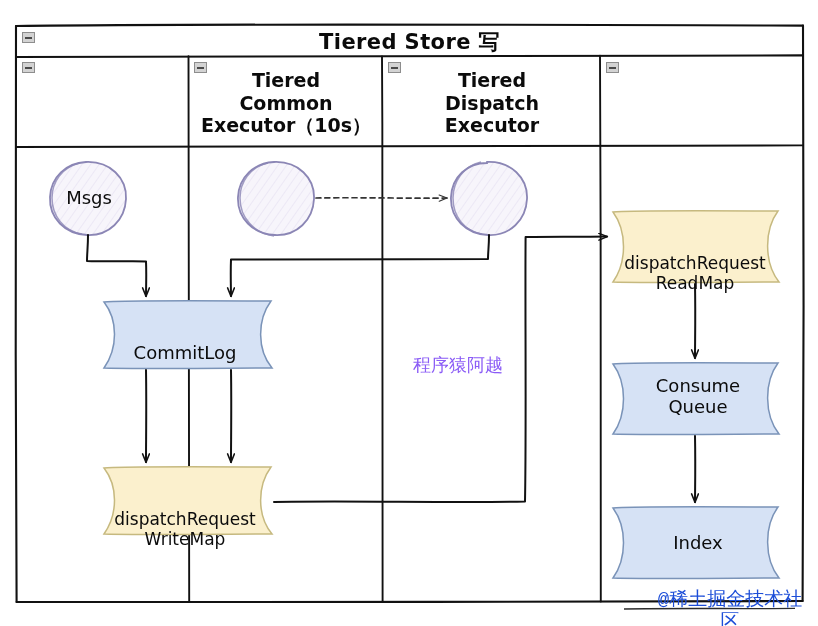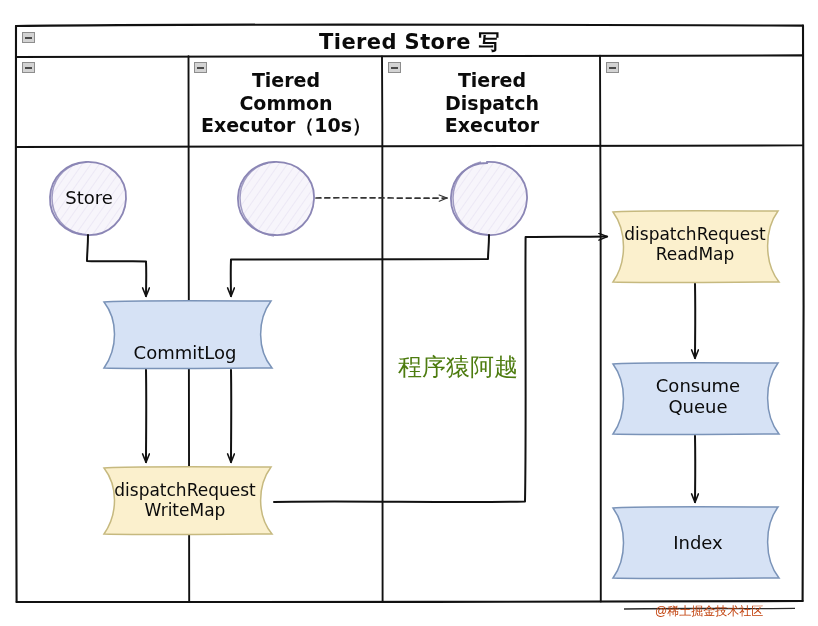--- a/index.html
+++ b/index.html
@@ -6,23 +6,23 @@
   body{width:818px;height:626px;overflow:hidden;
        font-family:"DejaVu Sans","Liberation Sans",sans-serif;}
   #stage{position:relative;width:818px;height:562px;}
   svg.layer{position:absolute;left:0;top:0;width:818px;height:626px;}
   .lbl{position:absolute;display:flex;align-items:center;justify-content:center;
        text-align:center;color:#0b0b0b;line-height:1.18;white-space:pre-line;
        font-family:"DejaVu Sans","Liberation Sans",sans-serif;}
   .pool-title{font-size:21px;font-weight:600;letter-spacing:.4px;}
   .lane-title{font-size:19px;font-weight:600;}
   .node-text{font-size:18px;}
-  .node-text.small{font-size:17px;}
-  .wm-mid{font-size:24px;color:#4d7c0f;font-family:Liberation Sans, sans-serif;}
-  .wm-corner{font-size:12px;color:#c2410c;font-family:Liberation Sans, sans-serif;}
+  .node-text.small{font-size:17px;margin-top:29px;}
+  .wm-mid{font-size:18px;color:#8b5cf6;font-family:Liberation Mono, monospace;}
+  .wm-corner{font-size:19px;color:#1d4ed8;font-family:Liberation Mono, monospace;}
   .collapse{position:absolute;width:13px;height:11px;background:#d3d3d3;
             border:1px solid #8d8d8d;box-sizing:border-box;}
   .collapse::after{content:"";position:absolute;left:2px;top:4px;width:7px;height:2px;
             background:#4a4a4a;}
 </style>
 </head>
 <body>
 
 <div id="stage">
 
@@ -128,21 +128,21 @@
 
   <div class="lbl pool-title" style="left:16px;top:27px;width:787px;height:30px;">Tiered Store 写</div>
 
   <div class="lbl lane-title" style="left:192px;top:60px;width:188px;height:86px;">Tiered
 Common
 Executor（10s）</div>
   <div class="lbl lane-title" style="left:386px;top:60px;width:212px;height:86px;">Tiered
 Dispatch
 Executor</div>
 
-  <div class="lbl node-text" style="left:50px;top:183px;width:78px;height:30px;">Store</div>
+  <div class="lbl node-text" style="left:50px;top:183px;width:78px;height:30px;">Msgs</div>
 
   <div class="lbl node-text" style="left:110px;top:336px;width:150px;height:34px;">CommitLog</div>
   <div class="lbl node-text small" style="left:96px;top:474px;width:178px;height:52px;">dispatchRequest
 WriteMap</div>
 
   <div class="lbl node-text small" style="left:606px;top:218px;width:178px;height:52px;">dispatchRequest
 ReadMap</div>
   <div class="lbl node-text" style="left:618px;top:527px;width:160px;height:32px;">Index</div>
   <div class="lbl node-text" style="left:618px;top:370px;width:160px;height:52px;">Consume
 Queue</div>

